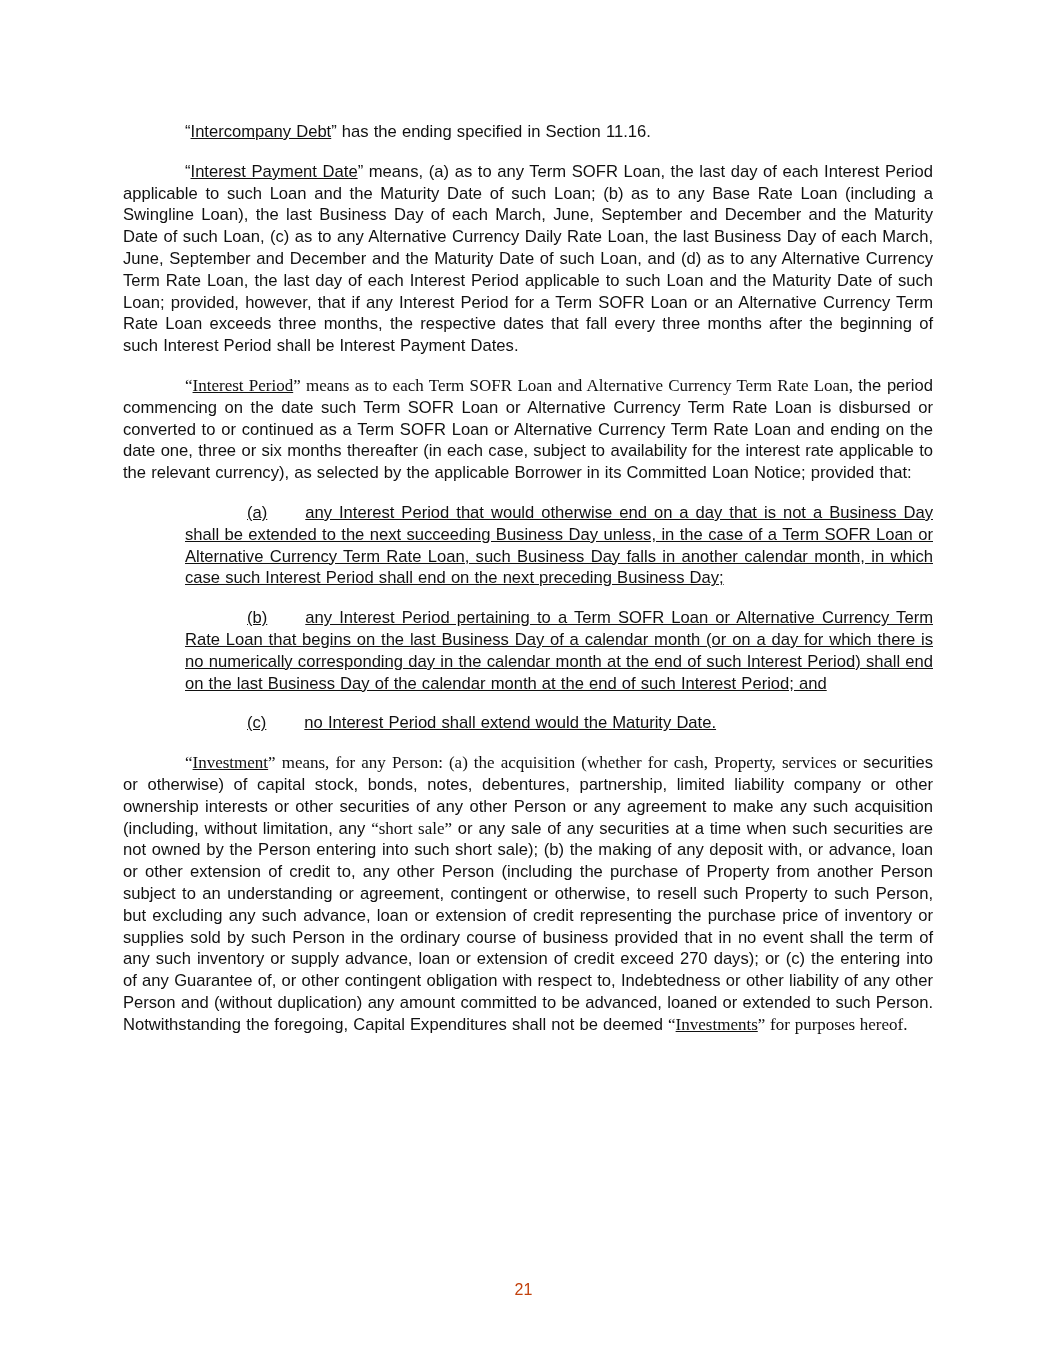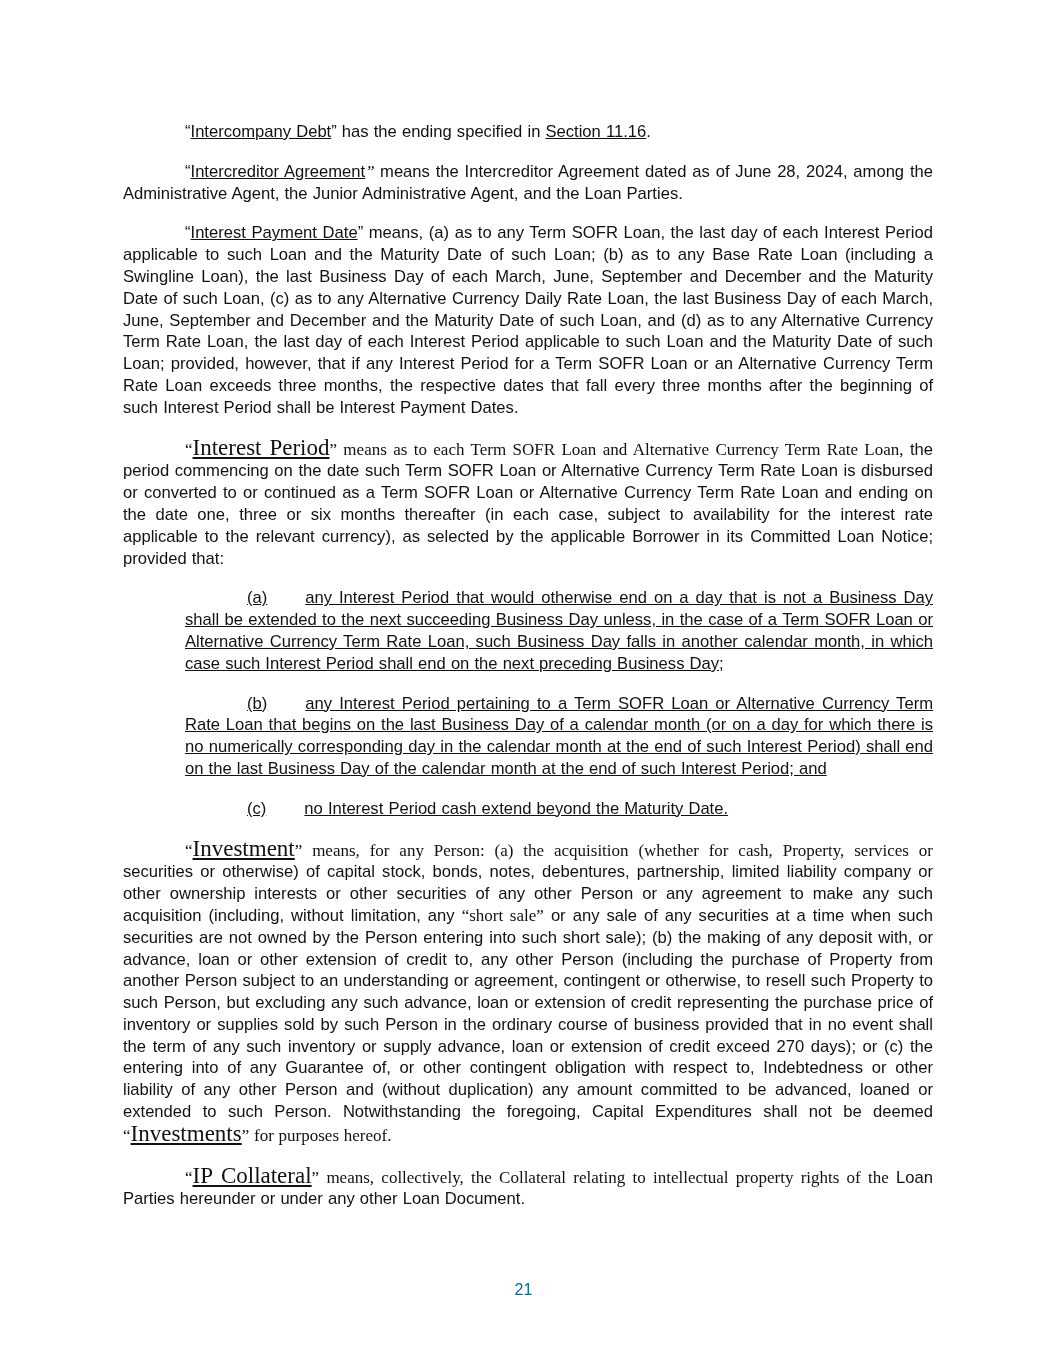--- a/index.html
+++ b/index.html
@@ -38,43 +38,41 @@
     margin-left: 62px;
     width: 748px;
     text-decoration: underline;
   }
   .sub-gap {
     display: inline-block;
     width: 38px;
   }
   .seg-p  { }
   .seg-t  { text-decoration: underline; margin-top: 34px; }
-  .seg-u  { text-decoration: underline; }
+  .seg-u  { }
   .seg-s  { font-family: "Liberation Serif", serif; font-size: 17px; }
-  .seg-st { font-family: "Liberation Serif", serif; font-size: 23px; text-decoration: underline; }
+  .seg-st { font-family: "Liberation Serif", serif; font-size: 17px; text-decoration: underline; }
   .seg-si { font-family: "Liberation Serif", serif; font-size: 17px; font-style: italic; }
   .footer-page-number {
     position: absolute;
     top: 1281px;
     left: 0;
     width: 1047px;
     text-align: center;
     font-size: 16px;
-    color: #0369a1;
+    color: #c2410c;
   }
 </style>
 </head>
 <body>
 
 <div class="sheet">
   <div class="doc-body">
       <p class="para"><span class="seg-p">“</span><span class="seg-t">Intercompany Debt</span><span class="seg-p">” has the ending specified in </span><span class="seg-u">Section 11.16</span><span class="seg-p">.</span></p>
-      <p class="para"><span class="seg-p">“</span><span class="seg-t">Intercreditor Agreement</span><span class="seg-si">” </span><span class="seg-p">means the Intercreditor Agreement dated as of June 28, 2024, among the Administrative Agent, the Junior Administrative Agent, and the Loan Parties.</span></p>
       <p class="para"><span class="seg-p">“</span><span class="seg-t">Interest Payment Date</span><span class="seg-p">” means, (a) as to any Term SOFR Loan, the last day of each Interest Period applicable to such Loan and the Maturity Date of such Loan; (b) as to any Base Rate Loan (including a Swingline Loan), the last Business Day of each March, June, September and December and the Maturity Date of such Loan, (c) as to any Alternative Currency Daily Rate Loan, the last Business Day of each March, June, September and December and the Maturity Date of such Loan, and (d) as to any Alternative Currency Term Rate Loan, the last day of each Interest Period applicable to such Loan and the Maturity Date of such Loan; provided, however, that if any Interest Period for a Term SOFR Loan or an Alternative Currency Term Rate Loan exceeds three months, the respective dates that fall every three months after the beginning of such Interest Period shall be Interest Payment Dates.</span></p>
       <p class="para"><span class="seg-s">“</span><span class="seg-st">Interest Period</span><span class="seg-s">” means as to each Term SOFR Loan and Alternative Currency Term Rate Loan, </span><span class="seg-p">the period commencing on the date such Term SOFR Loan or Alternative Currency Term Rate Loan is disbursed or converted to or continued as a Term SOFR Loan or Alternative Currency Term Rate Loan and ending on the date one, three or six months thereafter (in each case, subject to availability for the interest rate applicable to the relevant currency), as selected by the applicable Borrower in its Committed Loan Notice; provided that:</span></p>
       <p class="para sub"><span class="sub-label">(a)</span><span class="sub-gap"></span><span class="seg-p">any Interest Period that would otherwise end on a day that is not a Business Day shall be extended to the next succeeding Business Day unless, in the case of a Term SOFR Loan or Alternative Currency Term Rate Loan, such Business Day falls in another calendar month, in which case such Interest Period shall end on the next preceding Business Day;</span></p>
       <p class="para sub"><span class="sub-label">(b)</span><span class="sub-gap"></span><span class="seg-p">any Interest Period pertaining to a Term SOFR Loan or Alternative Currency Term Rate Loan that begins on the last Business Day of a calendar month (or on a day for which there is no numerically corresponding day in the calendar month at the end of such Interest Period) shall end on the last Business Day of the calendar month at the end of such Interest Period; and</span></p>
-      <p class="para sub"><span class="sub-label">(c)</span><span class="sub-gap"></span><span class="seg-p">no Interest Period cash extend beyond the Maturity Date.</span></p>
+      <p class="para sub"><span class="sub-label">(c)</span><span class="sub-gap"></span><span class="seg-p">no Interest Period shall extend would the Maturity Date.</span></p>
       <p class="para"><span class="seg-s">“</span><span class="seg-st">Investment</span><span class="seg-s">” means, for any Person: (a) the acquisition (whether for cash, Property, services or </span><span class="seg-p">securities or otherwise) of capital stock, bonds, notes, debentures, partnership, limited liability company or other ownership interests or other securities of any other Person or any agreement to make any such acquisition (including, without limitation, any </span><span class="seg-s">“short sale”</span><span class="seg-p"> or any sale of any securities at a time when such securities are not owned by the Person entering into such short sale); (b) the making of any deposit with, or advance, loan or other extension of credit to, any other Person (including the purchase of Property from another Person subject to an understanding or agreement, contingent or otherwise, to resell such Property to such Person, but excluding any such advance, loan or extension of credit representing the purchase price of inventory or supplies sold by such Person in the ordinary course of business provided that in no event shall the term of any such inventory or supply advance, loan or extension of credit exceed 270 days); or (c) the entering into of any Guarantee of, or other contingent obligation with respect to, Indebtedness or other liability of any other Person and (without duplication) any amount committed to be advanced, loaned or extended to such Person. Notwithstanding the foregoing, Capital Expenditures shall not be deemed </span><span class="seg-s">“</span><span class="seg-st">Investments</span><span class="seg-s">” for purposes hereof.</span></p>
-      <p class="para"><span class="seg-s">“</span><span class="seg-st">IP Collateral</span><span class="seg-s">” means, collectively, the Collateral relating to intellectual property rights of the </span><span class="seg-p">Loan Parties hereunder or under any other Loan Document.</span></p>
     </div>
   <div class="footer-page-number">21</div>
 </div>
 
 </body></html>

